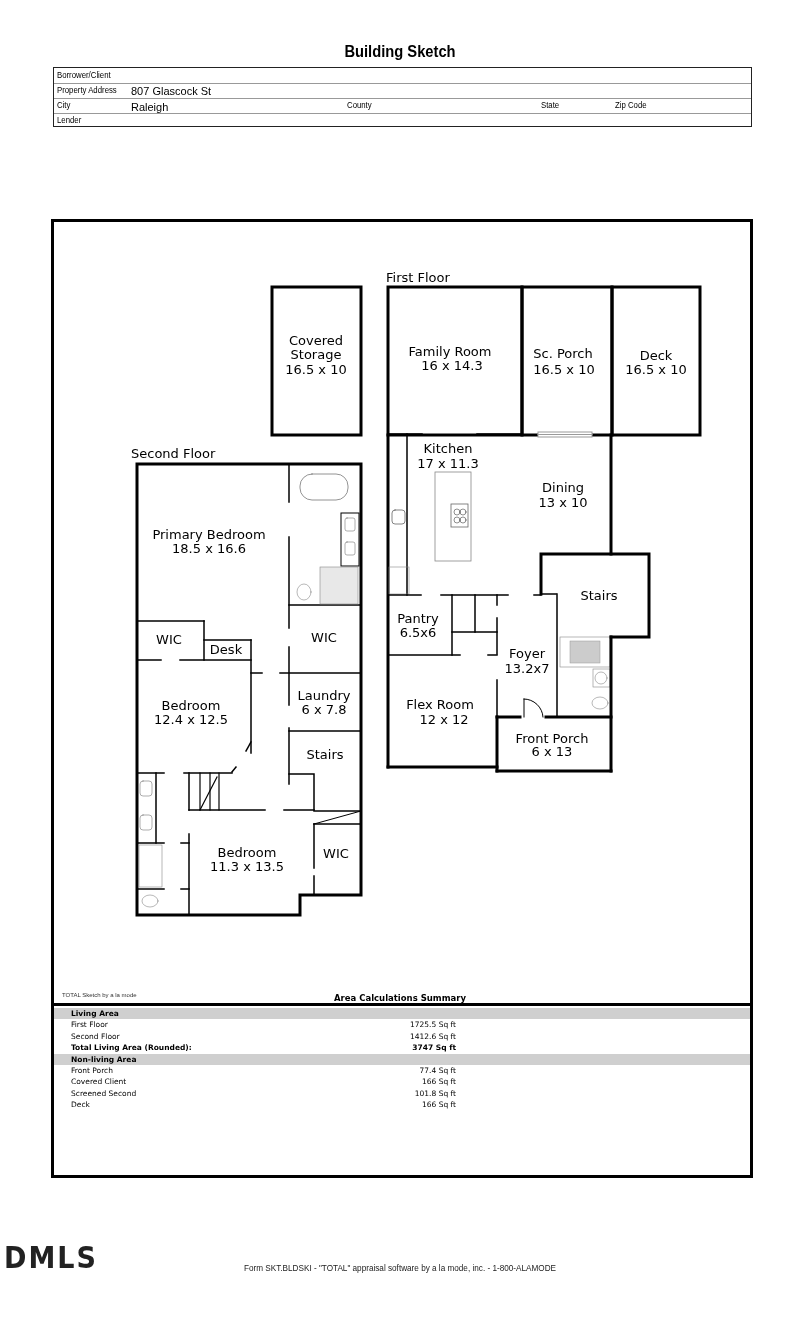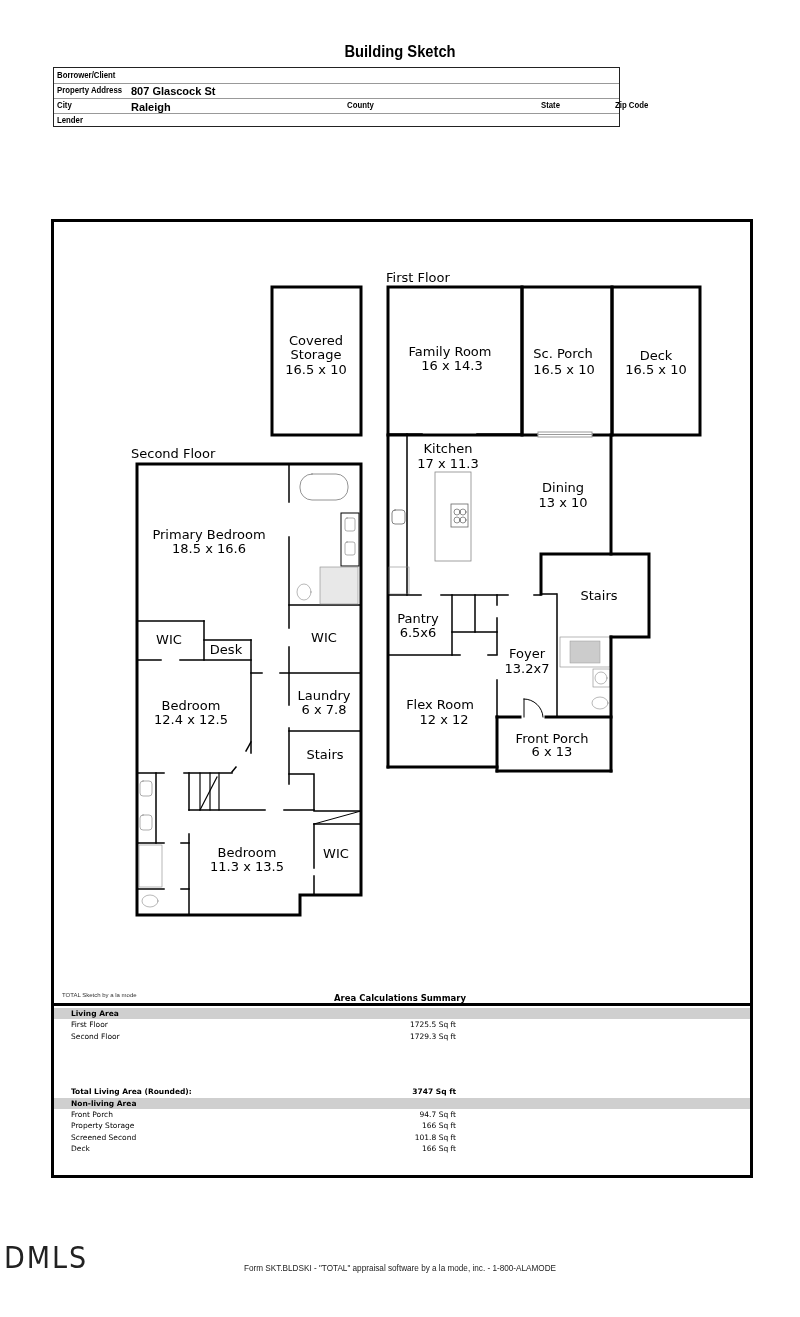--- a/index.html
+++ b/index.html
@@ -1,36 +1,36 @@
 <!DOCTYPE html>
 <html><head>
 <meta charset="utf-8">
 <style>
   html, body { margin:0; padding:0; background:#fff; }
   body { width:800px; height:1317px; position:relative; overflow:hidden; font-family:"Liberation Sans", sans-serif; color:#000; }
   .title { position:absolute; left:0; width:800px; top:43px; text-align:center; font-family:"Liberation Sans", sans-serif; font-weight:bold; font-size:16px; transform:scaleX(0.92); }
-  .info-box { position:absolute; left:53px; top:67px; width:567px; height:60px; border:1px solid #222; box-sizing:border-box;font-weight:bold; }
+  .info-box { position:absolute; left:53px; top:67px; width:699px; height:60px; border:1px solid #222; box-sizing:border-box; }
   .info-row { position:absolute; left:0; right:0; height:15px; border-bottom:1px solid #999; font-size:9.5px; }
   .info-row:last-child { border-bottom:none; }
   .info-row span { position:absolute; top:1px; white-space:nowrap; }
   .lbl { font-family:"Liberation Sans Narrow","Liberation Sans", sans-serif; transform-origin:left; transform:scaleX(0.82); }
   .val { font-size:11px; }
   .frame { position:absolute; left:51px; top:219px; width:702px; height:959px; border:3px solid #000; box-sizing:border-box; }
   .plan { position:absolute; left:0; top:0; }
   .sketch-credit { position:absolute; left:62px; top:992px; font-size:6px; color:#333; }
   .summary-title { position:absolute; left:0; width:800px; top:993px; text-align:center; font-size:8.5px; font-weight:bold; font-family:"DejaVu Sans", sans-serif; }
   .summary-divider { position:absolute; left:51px; top:1003px; width:702px; height:3px; background:#000; }
   .summary { position:absolute; left:54px; top:1008px; width:696px; font-family:"DejaVu Sans", sans-serif; font-size:7.5px; }
   .srow { position:relative; height:11.4px; line-height:11.4px; }
   .srow.hdr { background:#cfcfcf; font-weight:bold; }
-  .srow.bold { font-weight:bold;margin-top:44px; }
+  .srow.bold { font-weight:bold; }
   .srow .k { position:absolute; left:4px;padding-left:13px; }
   .srow .v { position:absolute; left:302px; width:100px; text-align:right; }
   .footer-form { position:absolute; left:0; width:800px; top:1262px; text-align:center; font-size:9.5px; color:#222; transform:scaleX(0.86); }
-  .logo { position:absolute; left:4px; top:1240px; font-family:"DejaVu Sans", sans-serif; font-weight:400; font-size:30px; letter-spacing:2px; color:#222; -webkit-text-stroke:0; font-stretch:condensed; }
+  .logo { position:absolute; left:4px; top:1240px; font-family:"DejaVu Sans", sans-serif; font-weight:700; font-size:30px; letter-spacing:2px; color:#222; -webkit-text-stroke:0; font-stretch:condensed; }
   svg text { font-family:"DejaVu Sans", sans-serif; fill:#000; }
 </style>
 </head>
 <body>
 
 <div class="title">Building Sketch</div>
 
 <div class="info-box">
   <div class="info-row" style="top:0;">
     <span class="lbl" style="left:3px;">Borrower/Client</span>
@@ -242,35 +242,35 @@
 <div class="summary">
   <div class="srow hdr">
     <span class="k">Living Area</span>
   </div>
   <div class="srow">
     <span class="k">First Floor</span>
     <span class="v">1725.5 Sq ft</span>
   </div>
   <div class="srow">
     <span class="k">Second Floor</span>
-    <span class="v">1729.3 Sq ft</span>
+    <span class="v">1412.6 Sq ft</span>
   </div>
   <div class="srow bold">
     <span class="k">Total Living Area (Rounded):</span>
     <span class="v">3747 Sq ft</span>
   </div>
   <div class="srow hdr">
     <span class="k">Non-living Area</span>
   </div>
   <div class="srow">
     <span class="k">Front Porch</span>
-    <span class="v">94.7 Sq ft</span>
-  </div>
-  <div class="srow">
-    <span class="k">Property Storage</span>
+    <span class="v">77.4 Sq ft</span>
+  </div>
+  <div class="srow">
+    <span class="k">Covered Client</span>
     <span class="v">166 Sq ft</span>
   </div>
   <div class="srow">
     <span class="k">Screened Second</span>
     <span class="v">101.8 Sq ft</span>
   </div>
   <div class="srow">
     <span class="k">Deck</span>
     <span class="v">166 Sq ft</span>
   </div>

